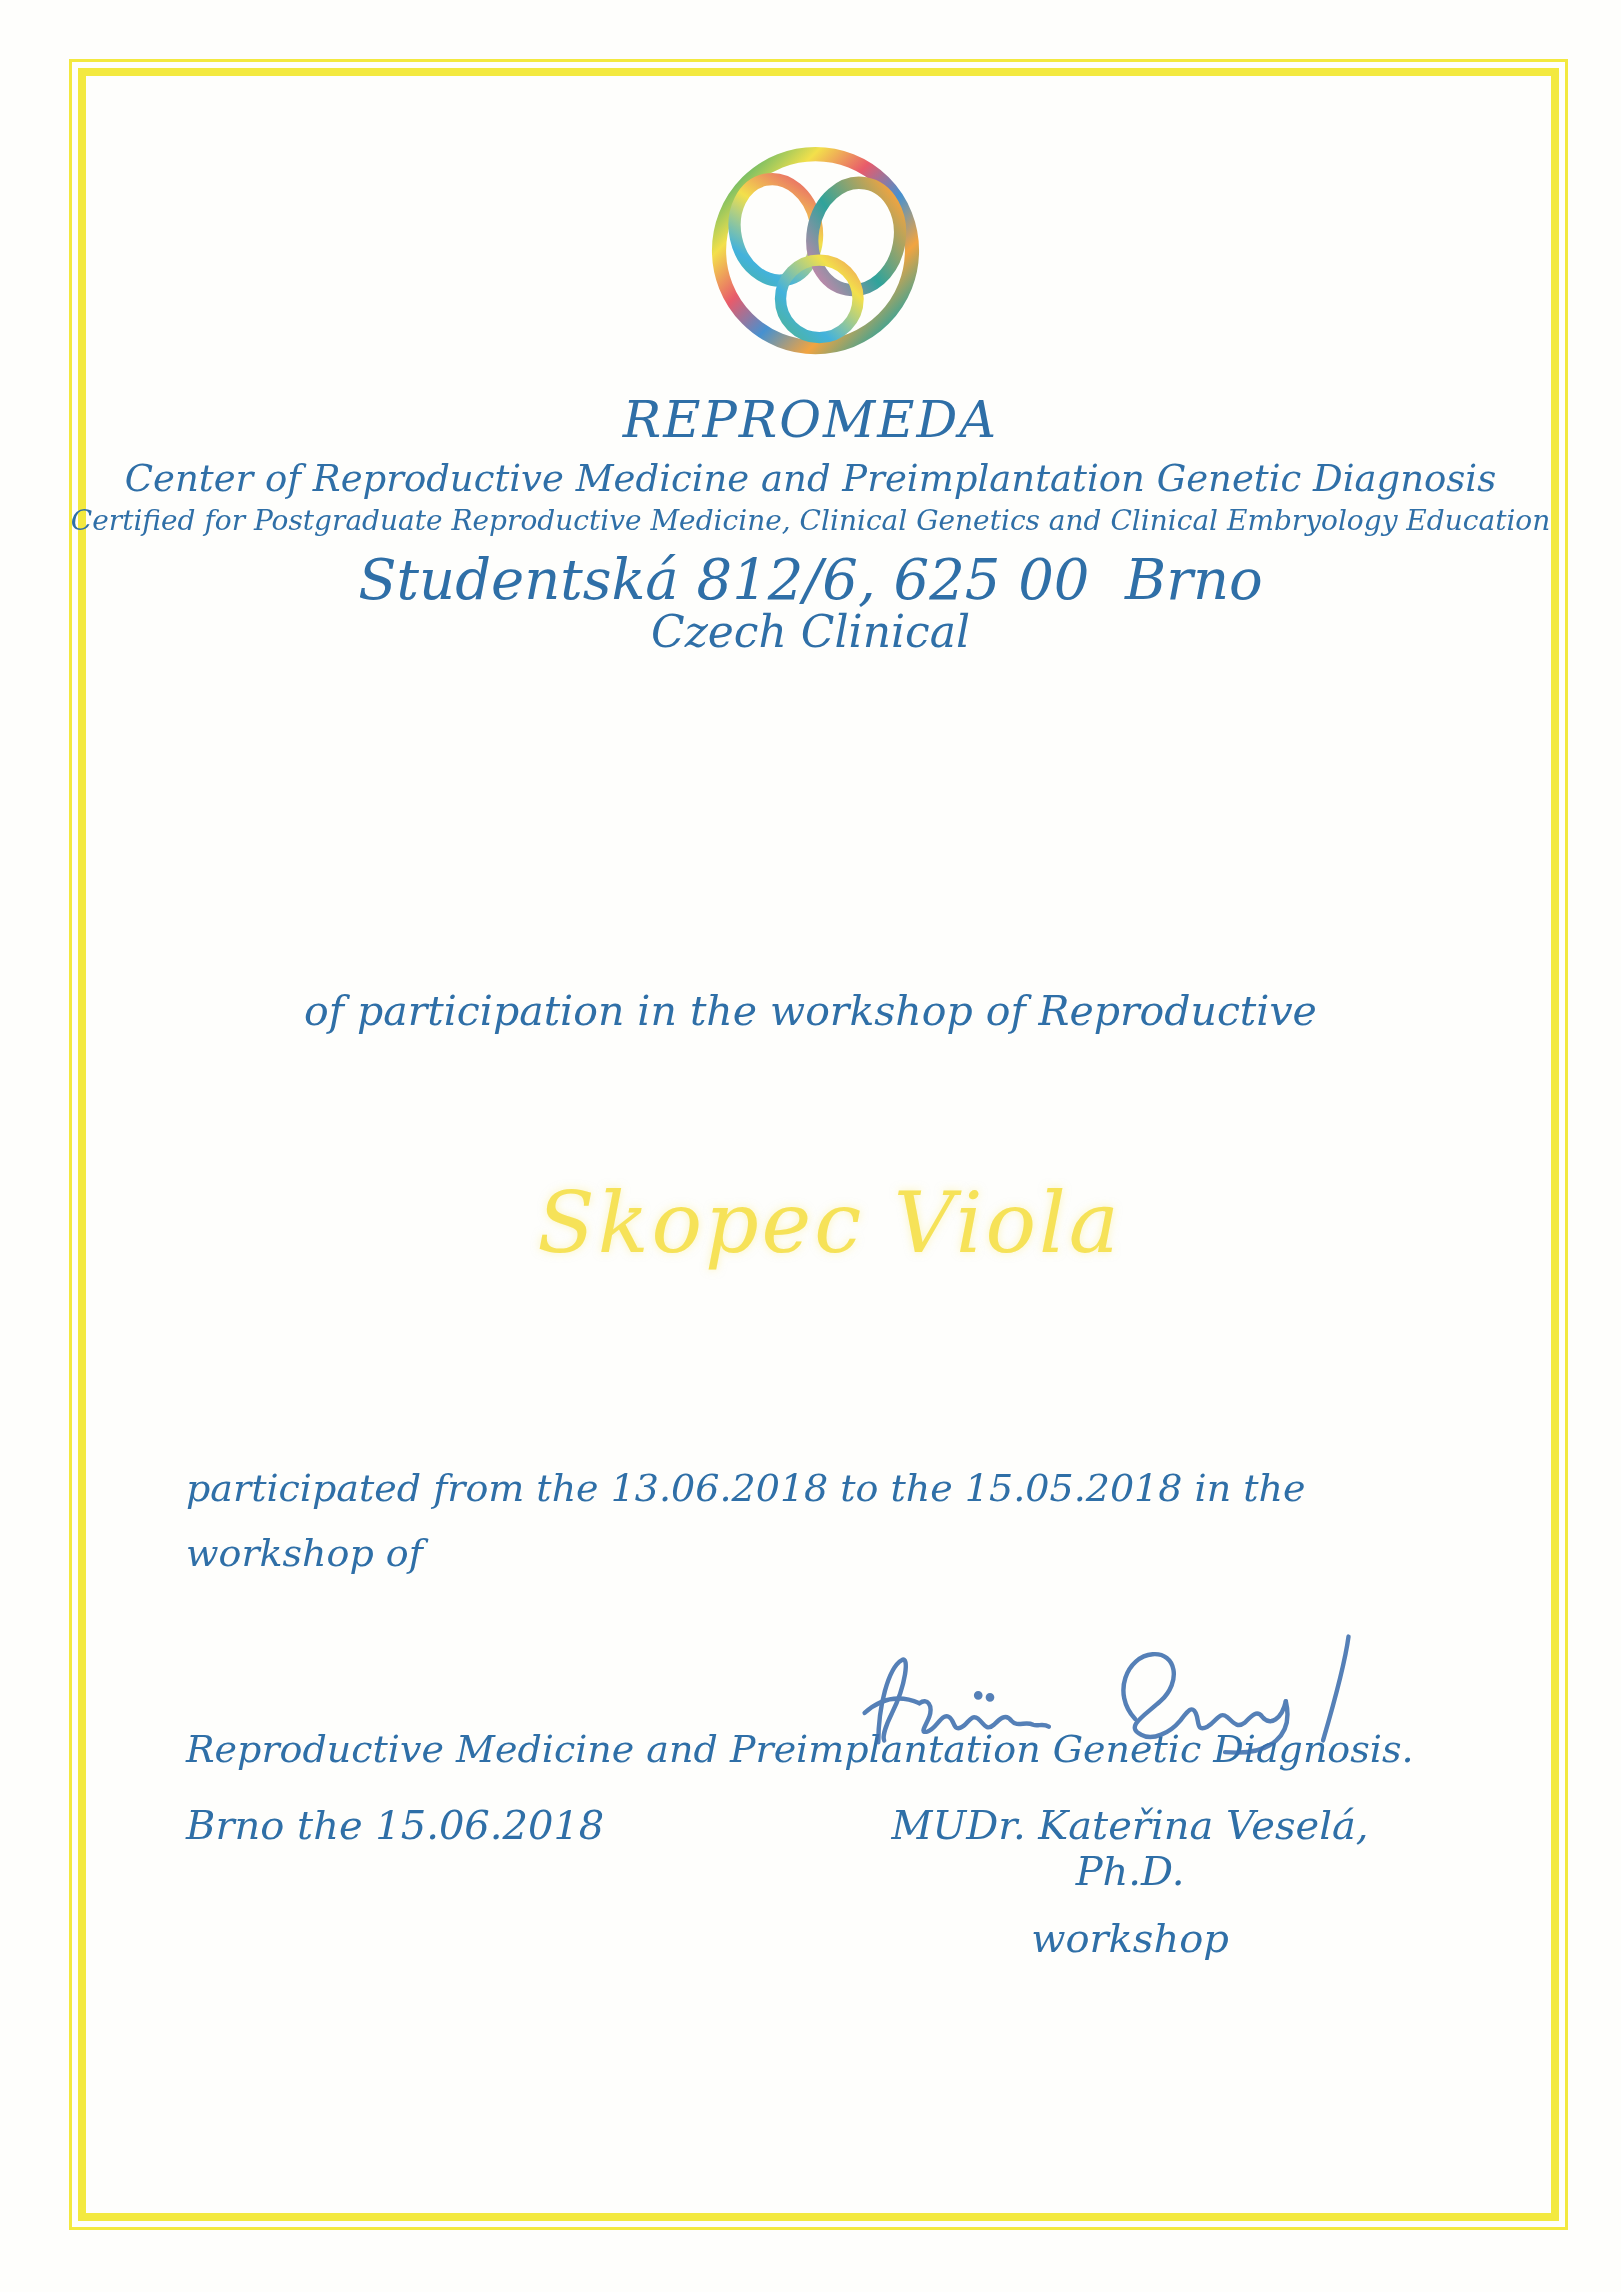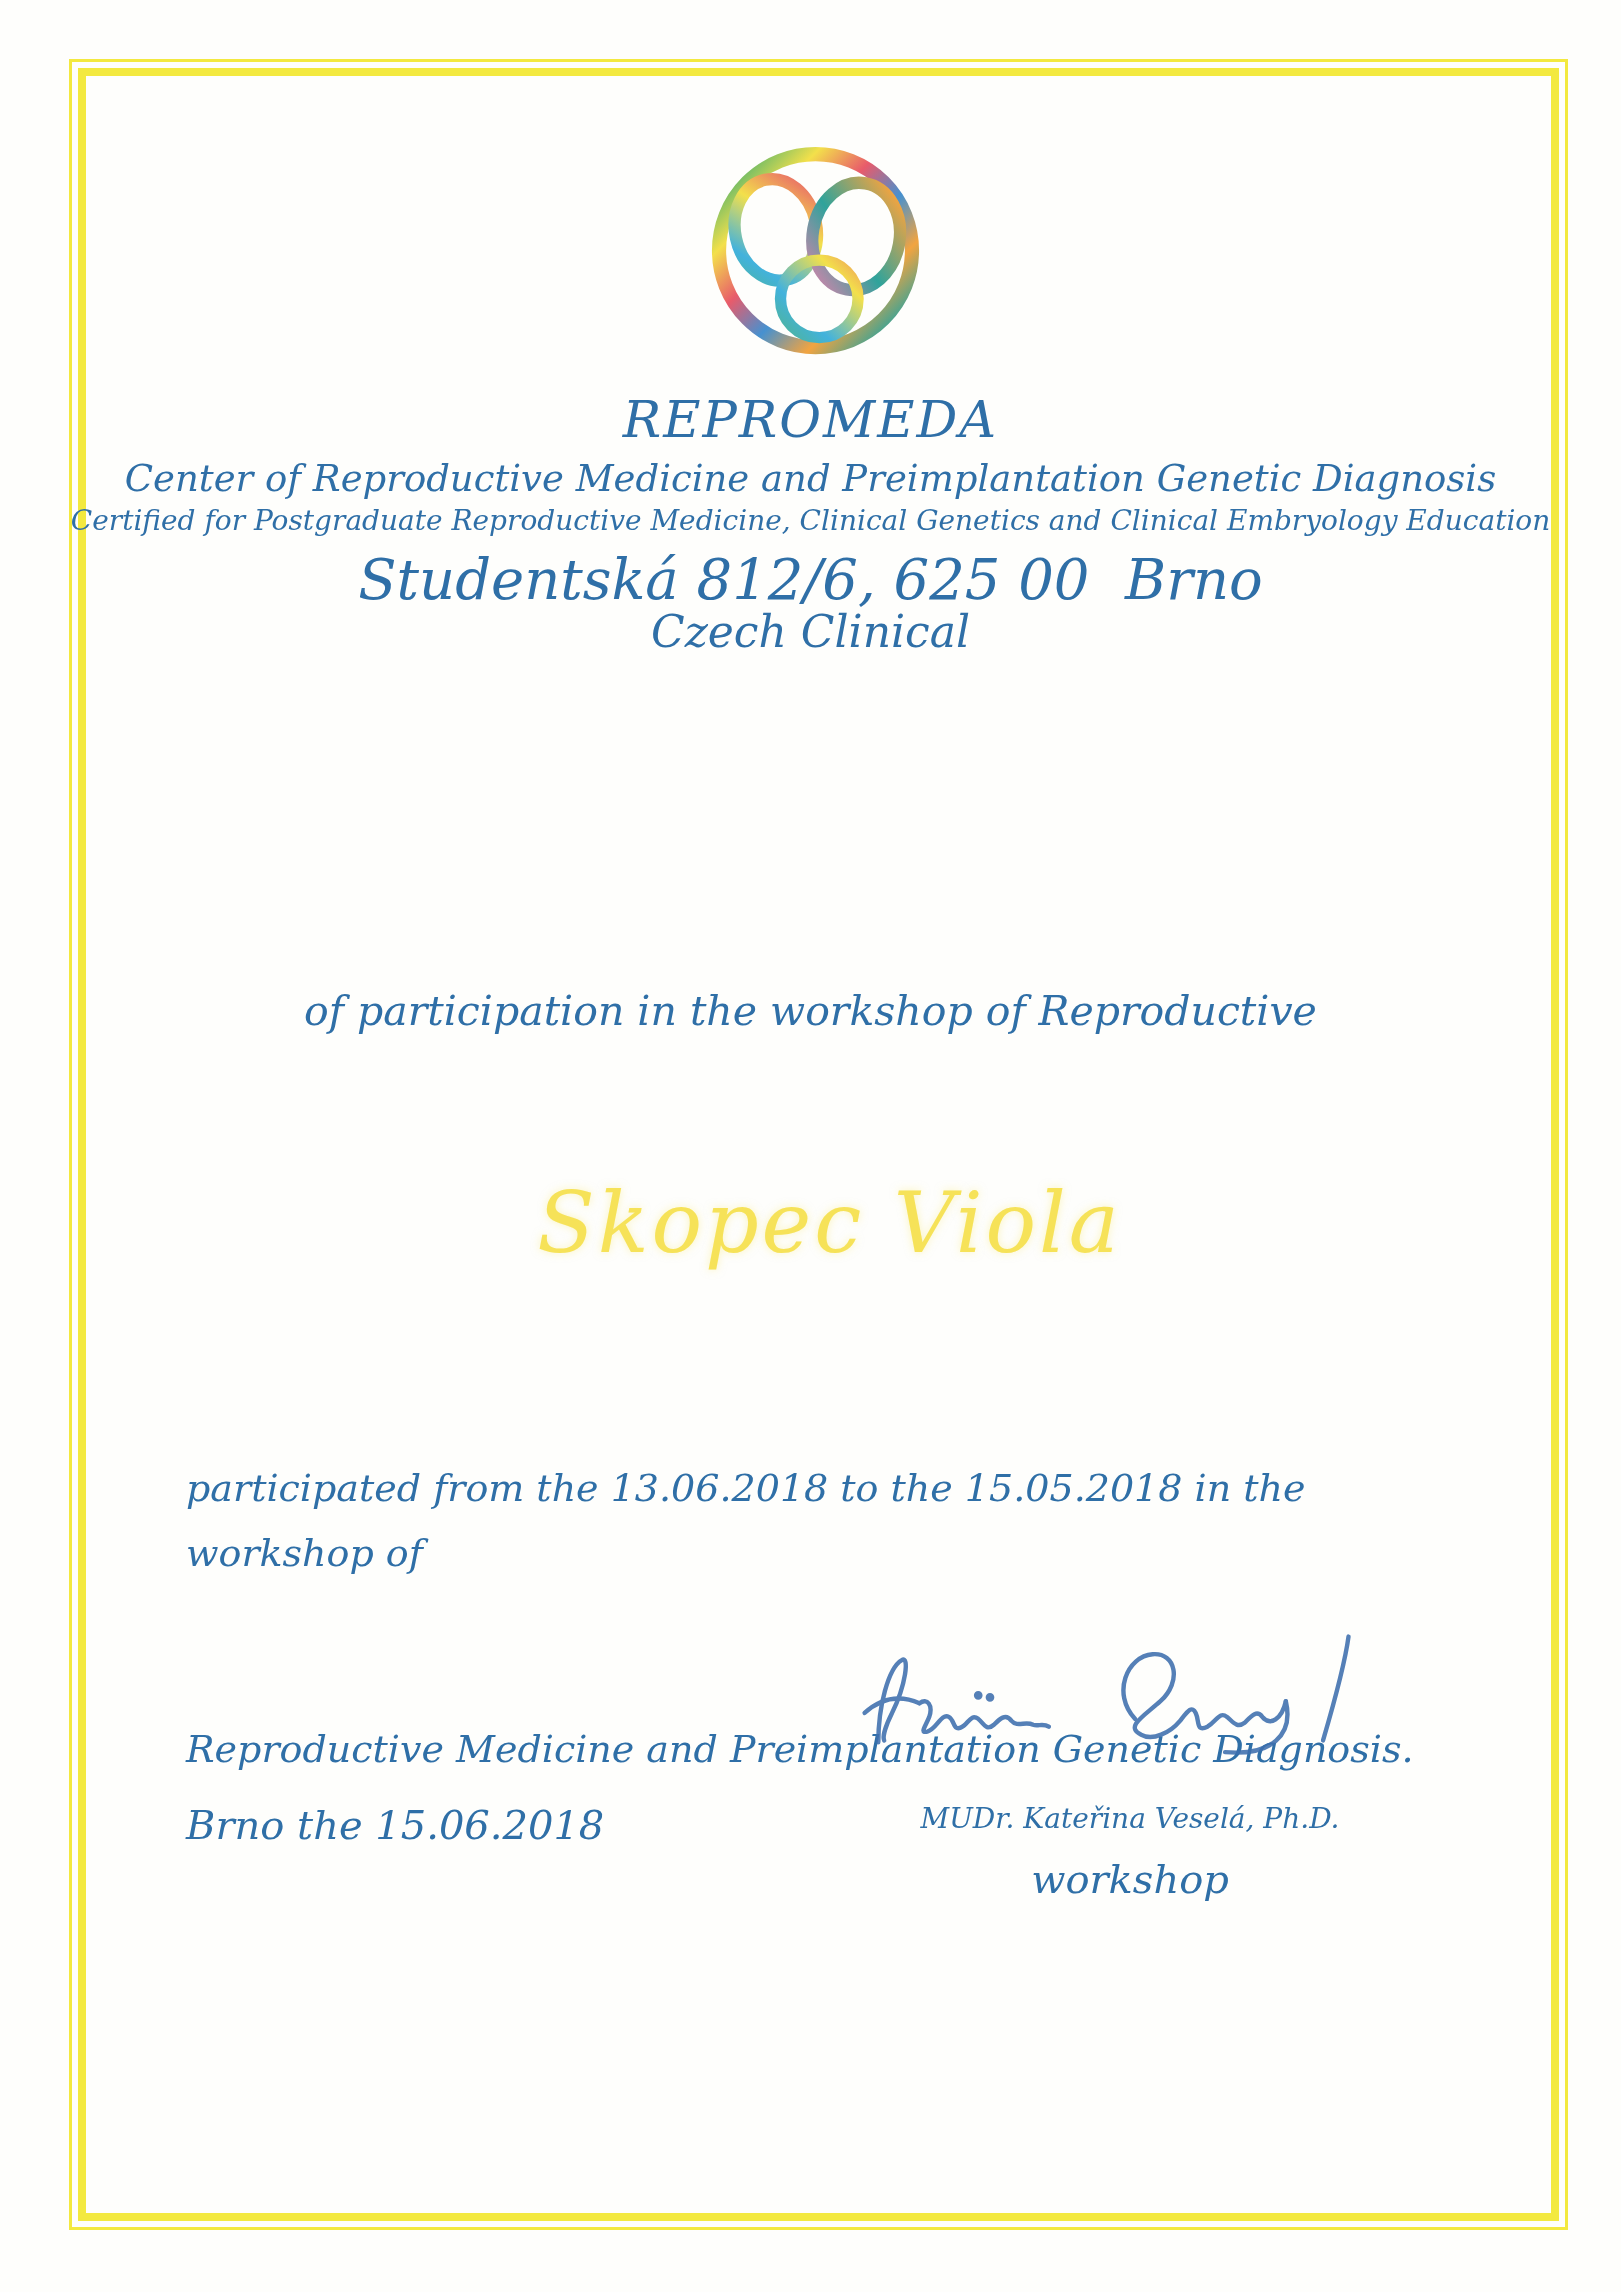--- a/index.html
+++ b/index.html
@@ -60,21 +60,21 @@
   }
   .signature{
     position:absolute;left:845px;top:1609px;width:529px;height:206px;
   }
   .place-date{
     position:absolute;left:186px;top:1802px;font-size:40px;white-space:pre-wrap;
   }
   .sig-block{
     position:absolute;left:831px;top:1802px;width:598px;text-align:center;
   }
-  .sig-name{font-size:28px;}
+  .sig-name{font-size:40px;}
   .sig-role{font-size:40px;margin-top:20.6px;}
 </style>
 </head>
 <body>
 
 <div class="page">
 
   <div class="frame"></div>
 
   <div class="logo">

